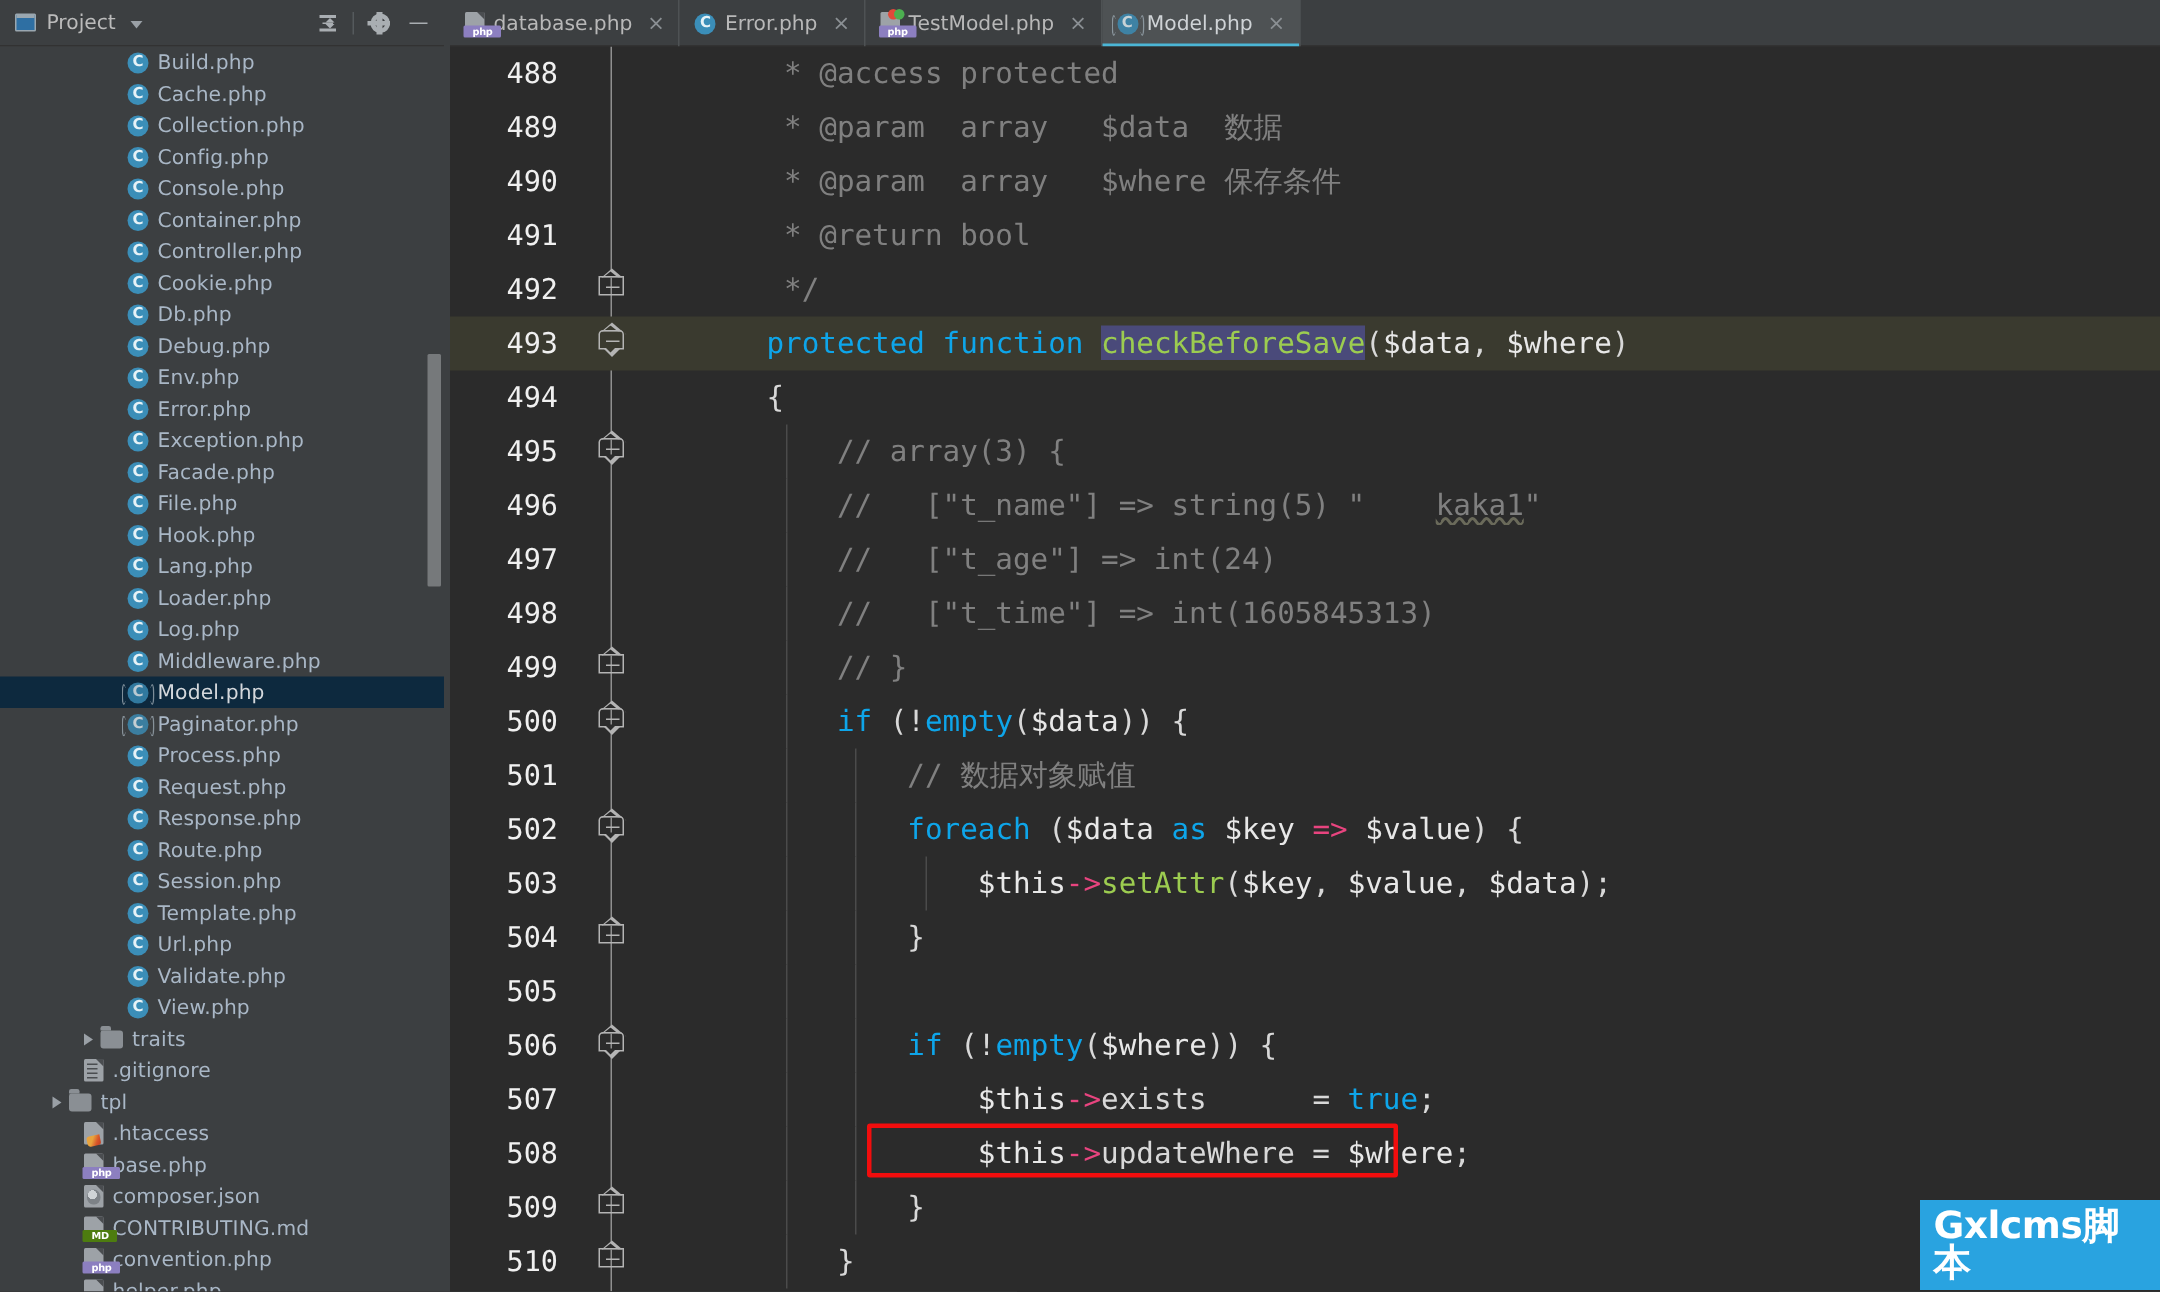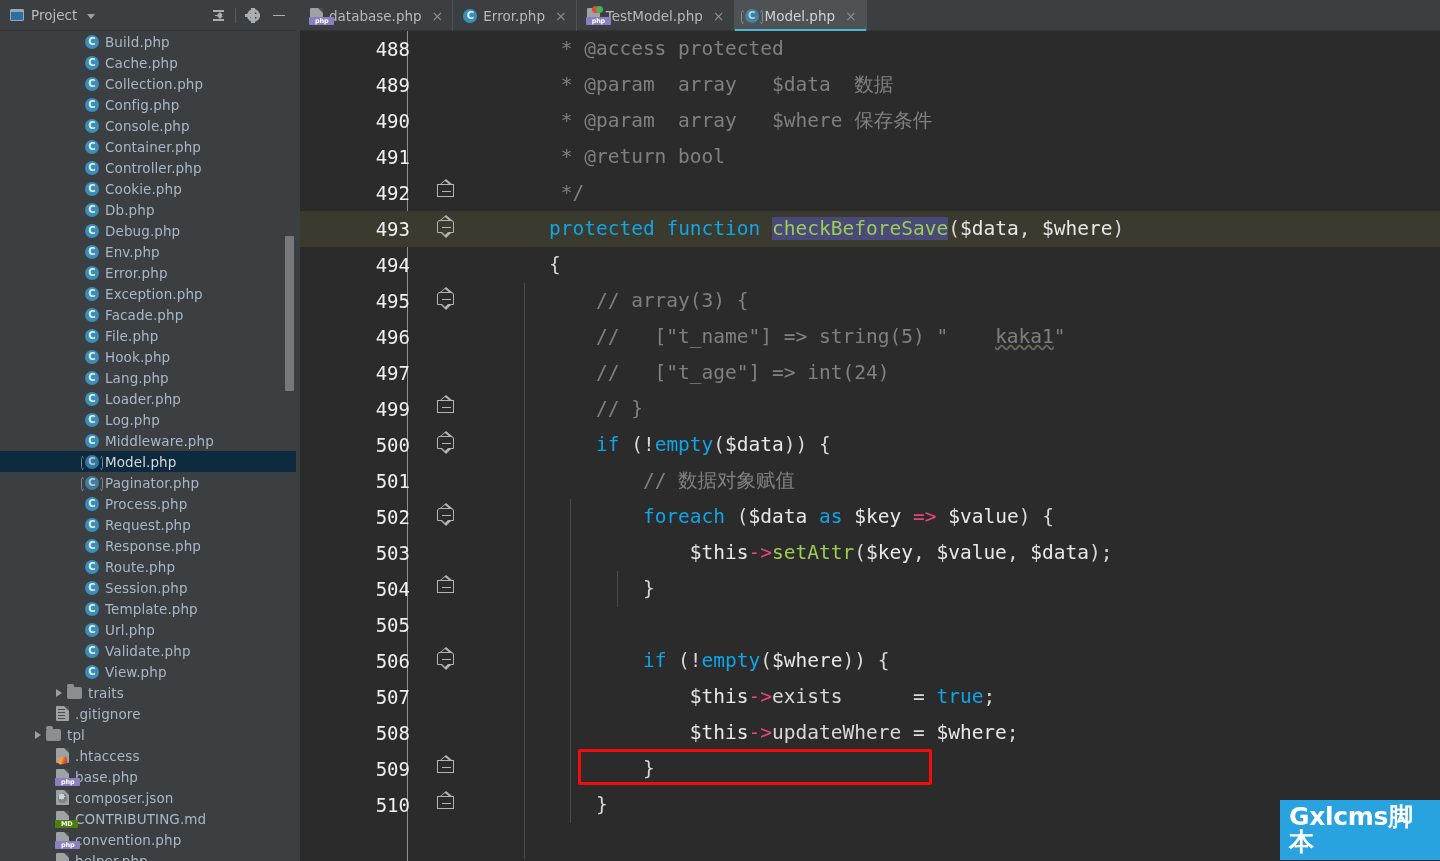--- a/index.html
+++ b/index.html
@@ -243,21 +243,21 @@
 
   .lines { position: absolute; left: 0; top: 0; width: 1140px; }
   .ln {
     position: relative;
     height: 36px; width: 1140px;
     display: flex; align-items: center;
   }
   .ln.current { background: #3a3a2f; }
 
   .gutter {
-    width: 164px; height: 36px; flex: 0 0 auto; position: relative; margin-left: 38px;
+    width: 164px; height: 36px; flex: 0 0 auto; position: relative;
   }
   .lnum {
     position: absolute; right: 92px; top: 0; height: 36px;
     line-height: 36px;
     color: #f0f0f0; font-size: 19px;
     font-family: "DejaVu Sans Mono", monospace;
     text-align: right;
   }
   .fold {
     position: absolute; left: 99px; top: 9px;
@@ -721,20 +721,26 @@
             <div class="gutter">
               <span class="lnum">496</span>
             </div>
             <div class="codetext">        <span class="c-comment">//   ["t_name"] =&gt; string(5) "<span class="c-typo">kaka1</span>"</span></div>
           </div>
           <div class="ln">
             <div class="gutter">
               <span class="lnum">497</span>
             </div>
             <div class="codetext">        <span class="c-comment">//   ["t_age"] =&gt; int(24)</span></div>
+          </div>
+          <div class="ln">
+            <div class="gutter">
+              <span class="lnum">498</span>
+            </div>
+            <div class="codetext">        <span class="c-comment">//   ["t_time"] =&gt; int(1605845313)</span></div>
           </div>
           <div class="ln">
             <div class="gutter">
               <span class="lnum">499</span>
               <span class="fold end">
                 <span class="cap"></span>
                 <span class="box">
                   <span class="minus"></span>
                 </span>
               </span>

